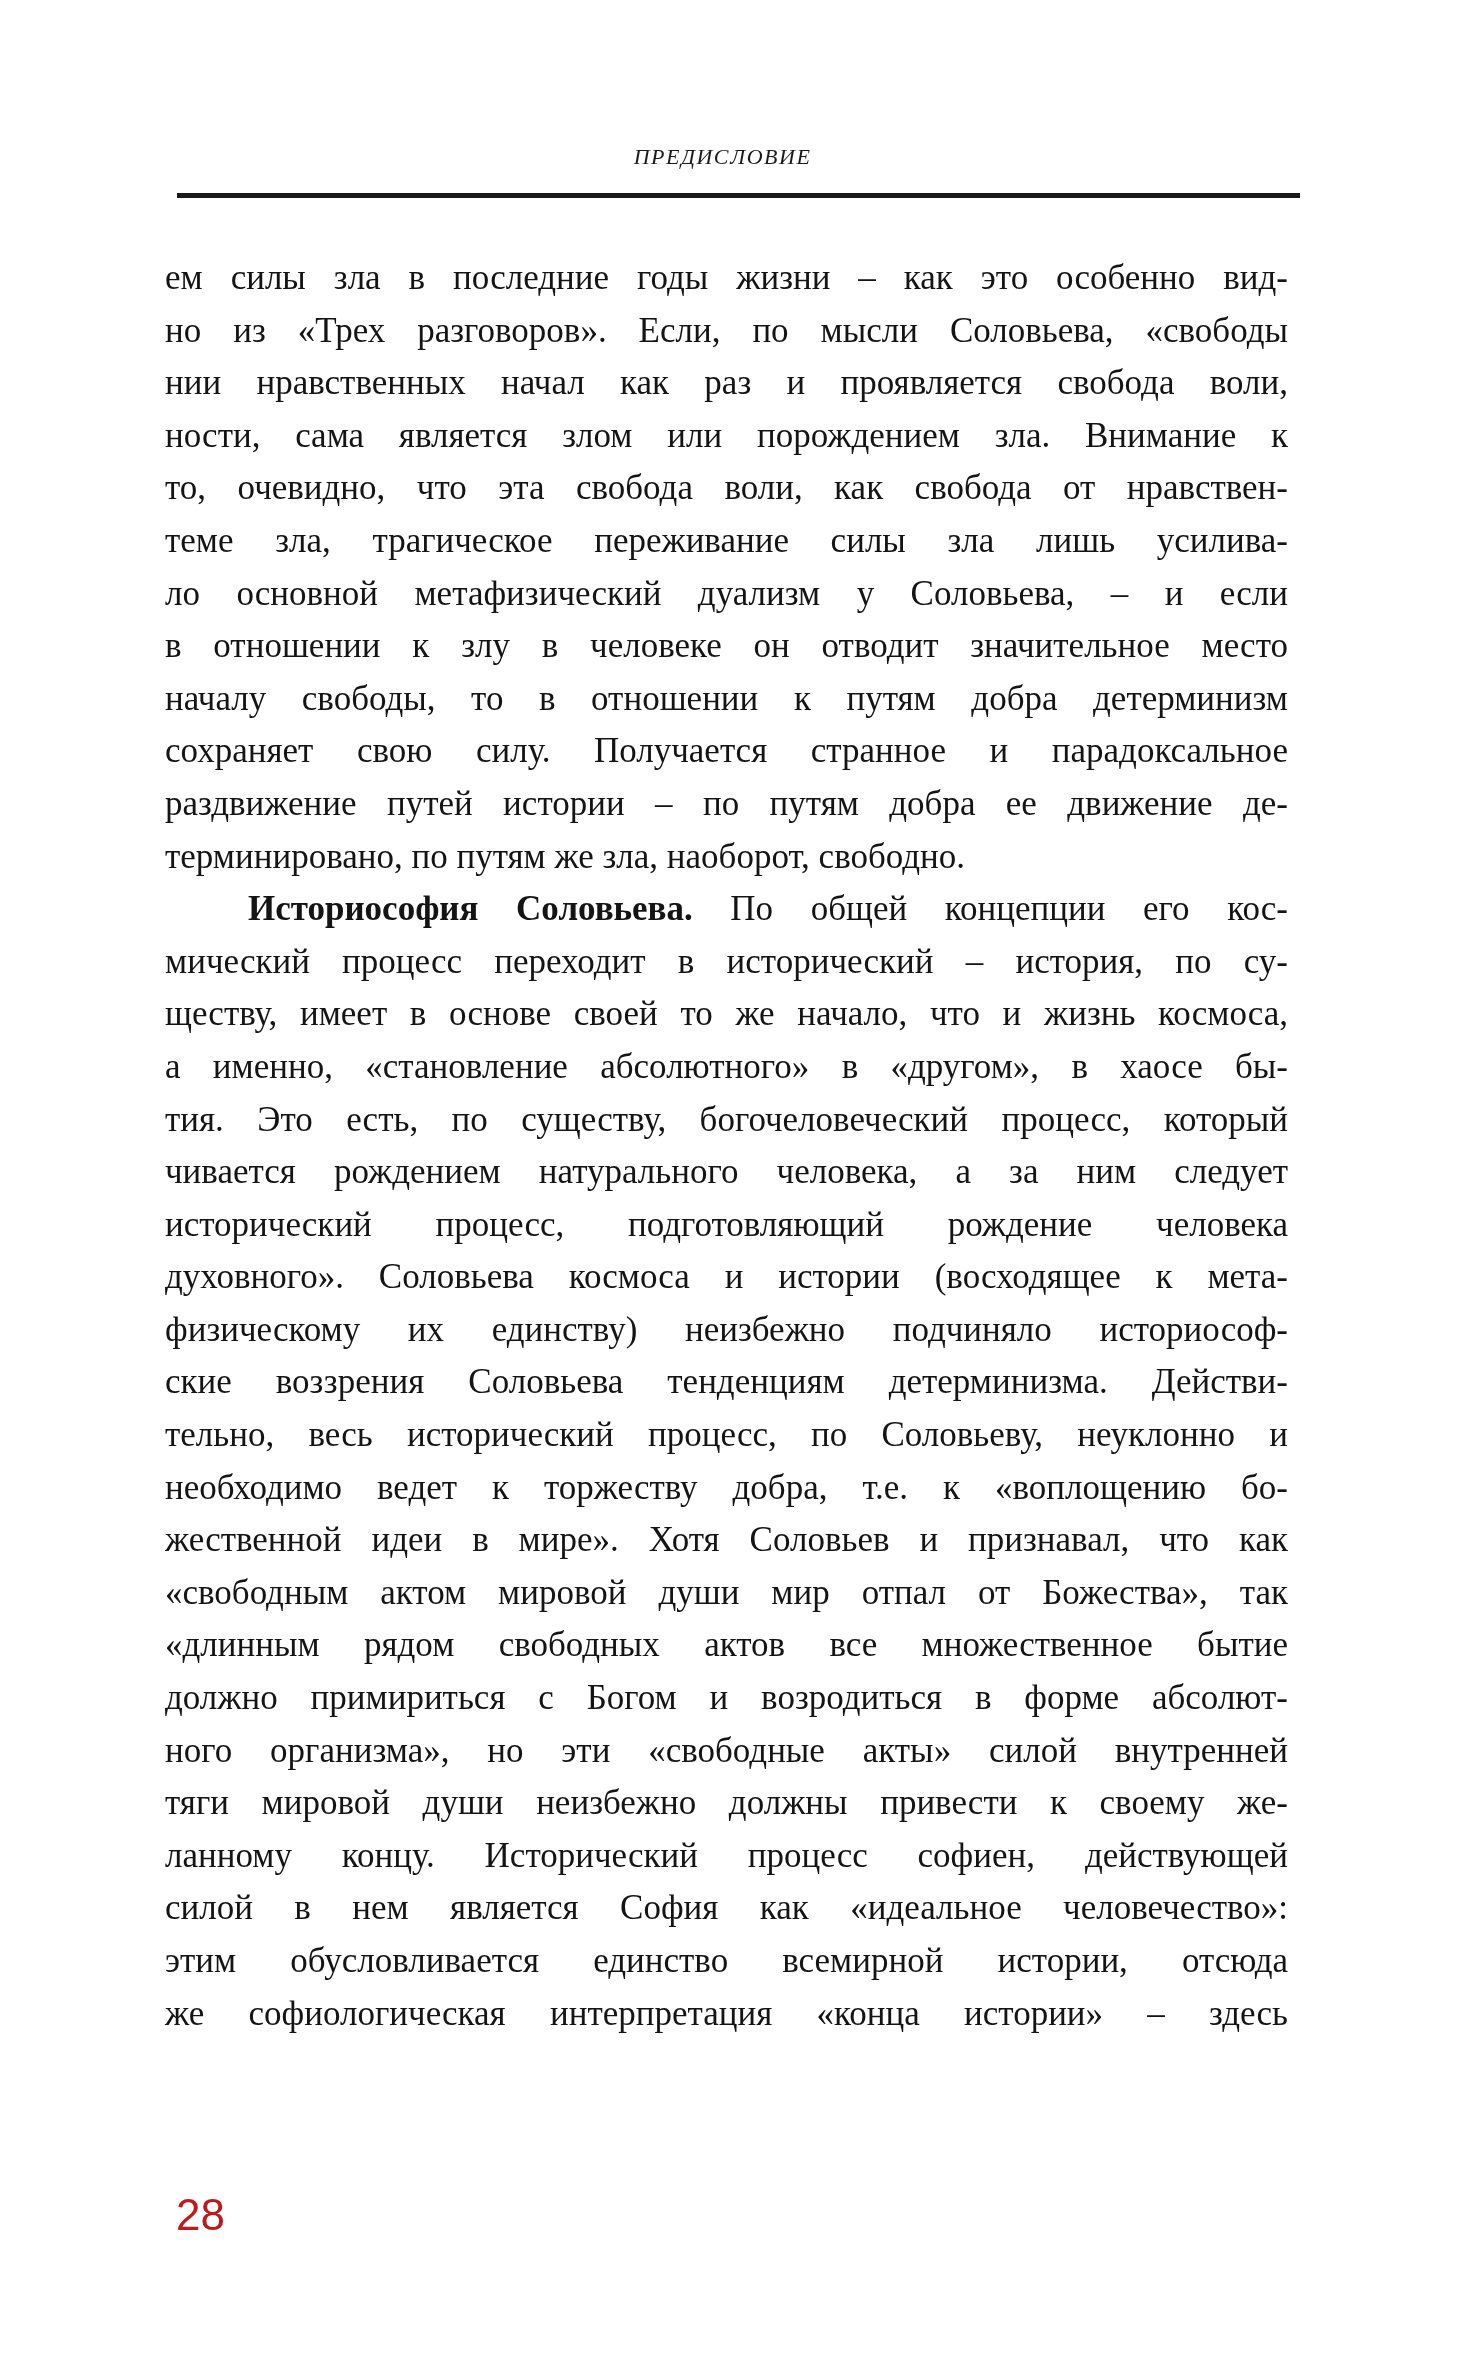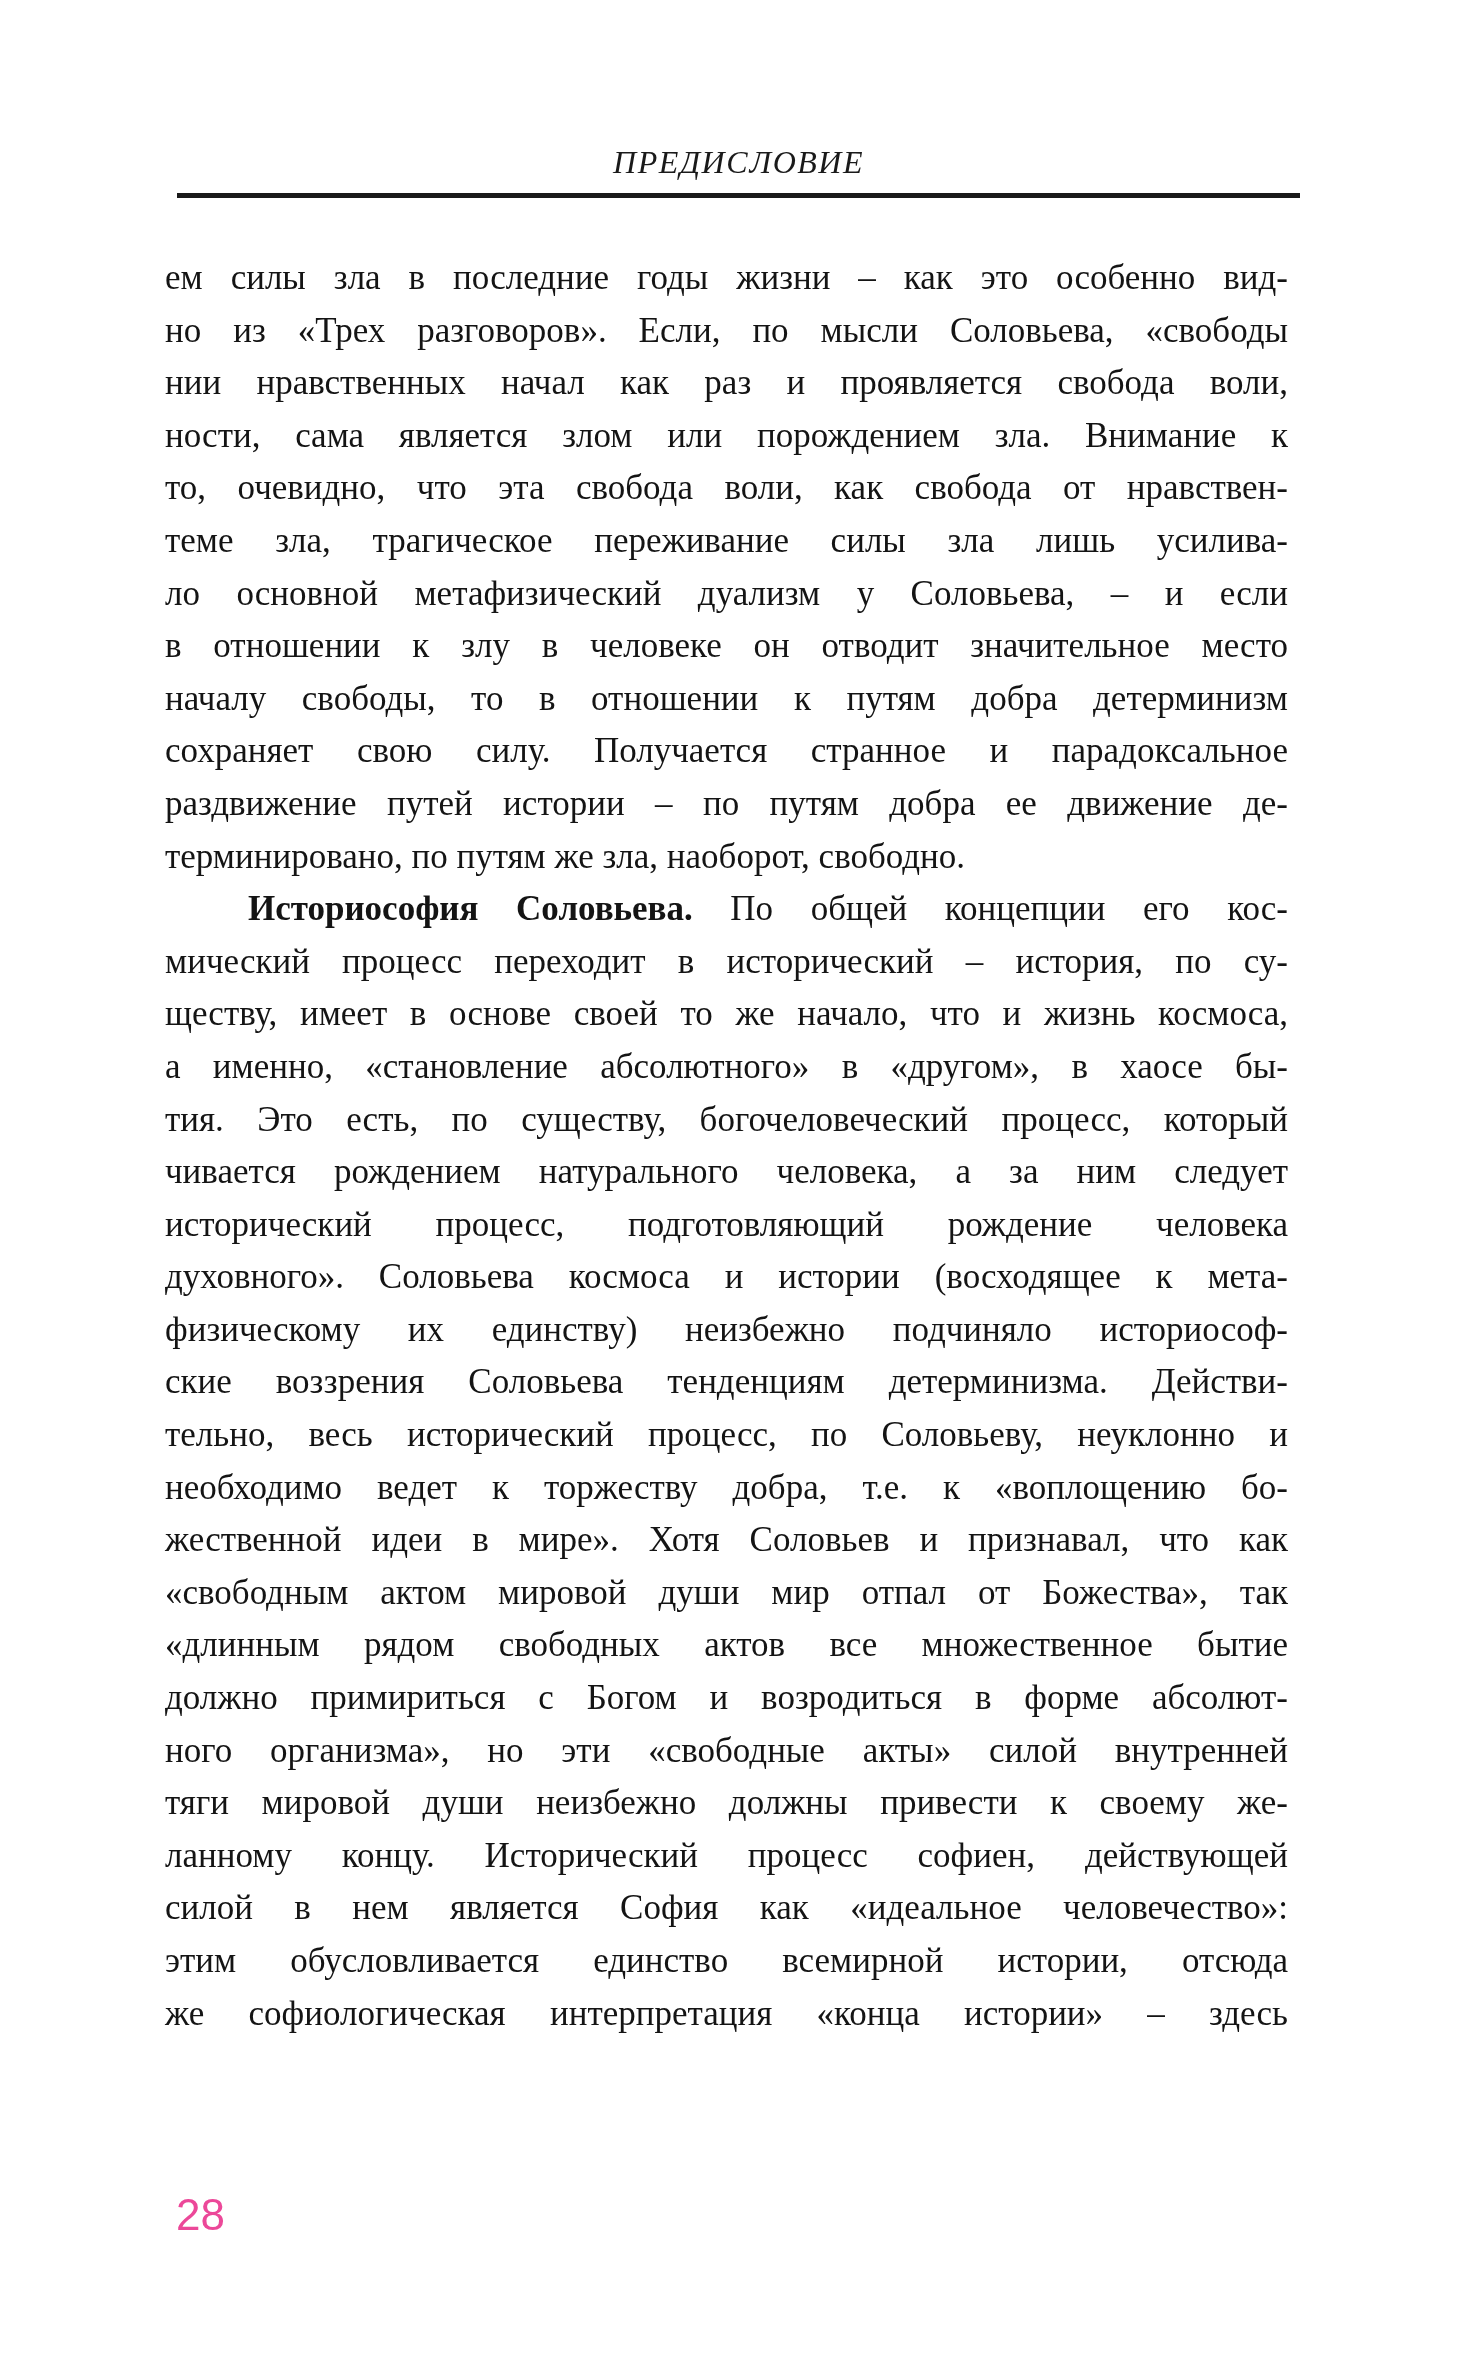--- a/index.html
+++ b/index.html
@@ -8,25 +8,25 @@
     height: 2362px;
     background: #ffffff;
     position: relative;
     font-family: "Liberation Serif", "DejaVu Serif", serif;
     color: #141414;
     overflow: hidden;
   }
   .running-head {
     position: absolute;
     top: 144px;
-    left: 177px;
+    left: 161px;
     width: 1123px;
     text-align: center;
     font-style: italic;
-    font-size: 32px;
+    font-size: 22px;
     letter-spacing: 1.5px;
     color: #1a1a1a;
     white-space: nowrap;
   }
   .head-rule {
     position: absolute;
     top: 193px;
     left: 177px;
     width: 1123px;
     height: 5px;
@@ -52,21 +52,21 @@
   }
   .line b {
     font-weight: bold;
   }
   .page-number {
     position: absolute;
     top: 2190px;
     left: 176px;
     font-family: "Liberation Sans", "DejaVu Sans", sans-serif;
     font-size: 44px;
-    color: #ec4899;
+    color: #b91c1c;
   }
 </style>
 </head>
 <body>
 
 <div>
   <div class="running-head">ПРЕДИСЛОВИЕ</div>
 
   <div class="head-rule"></div>
 

